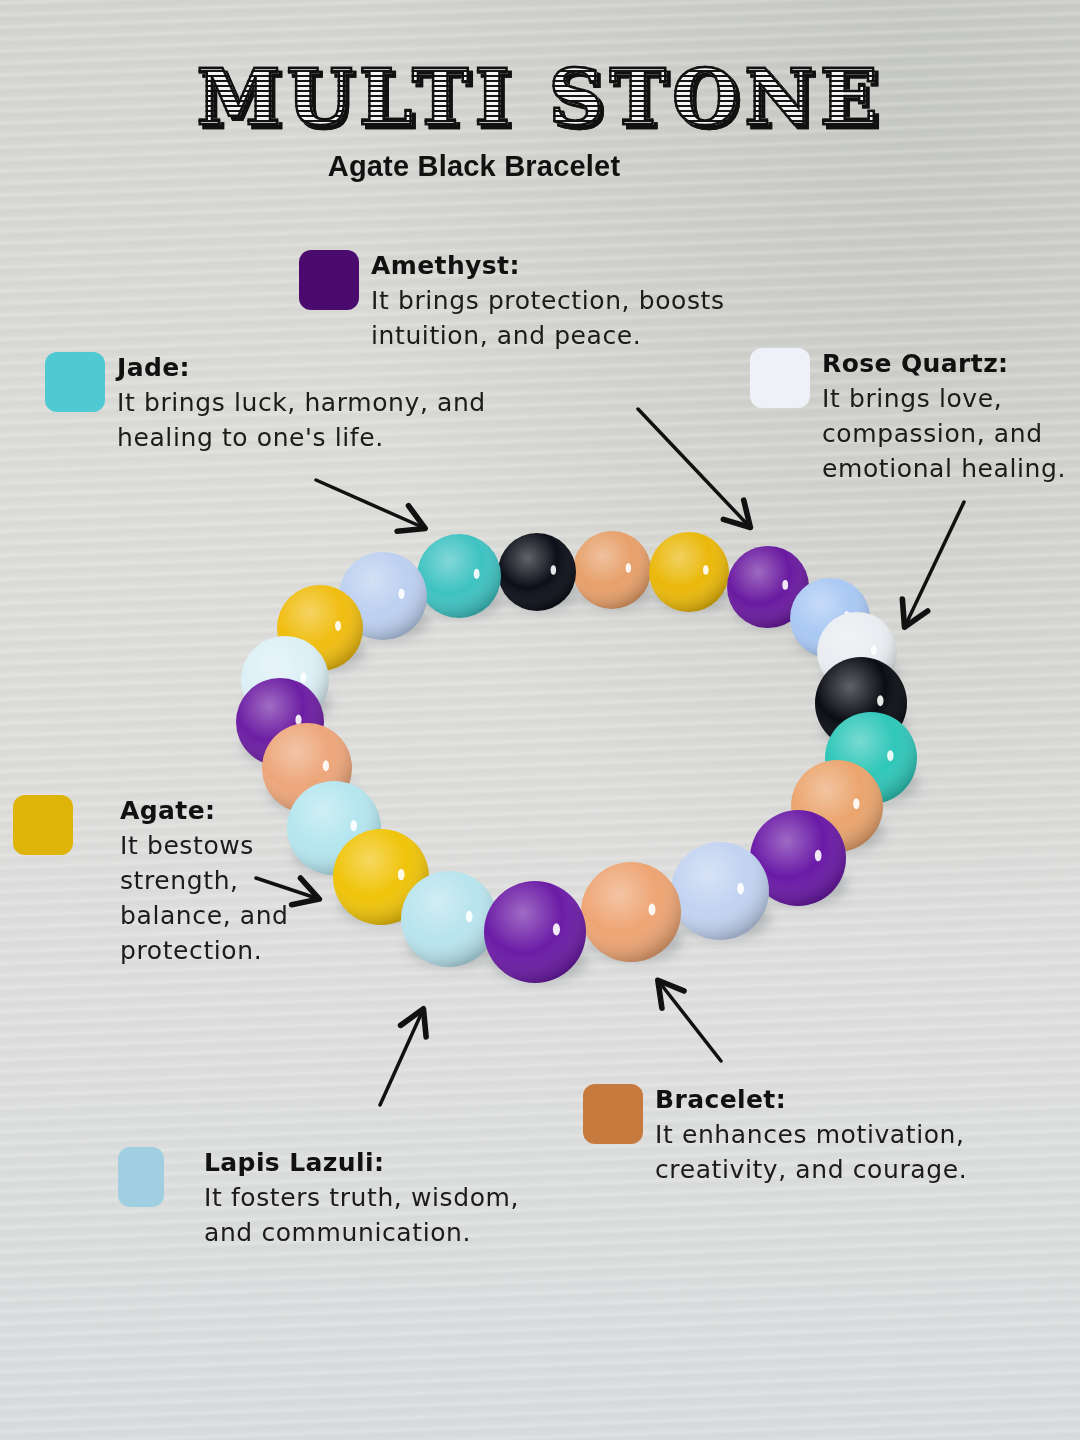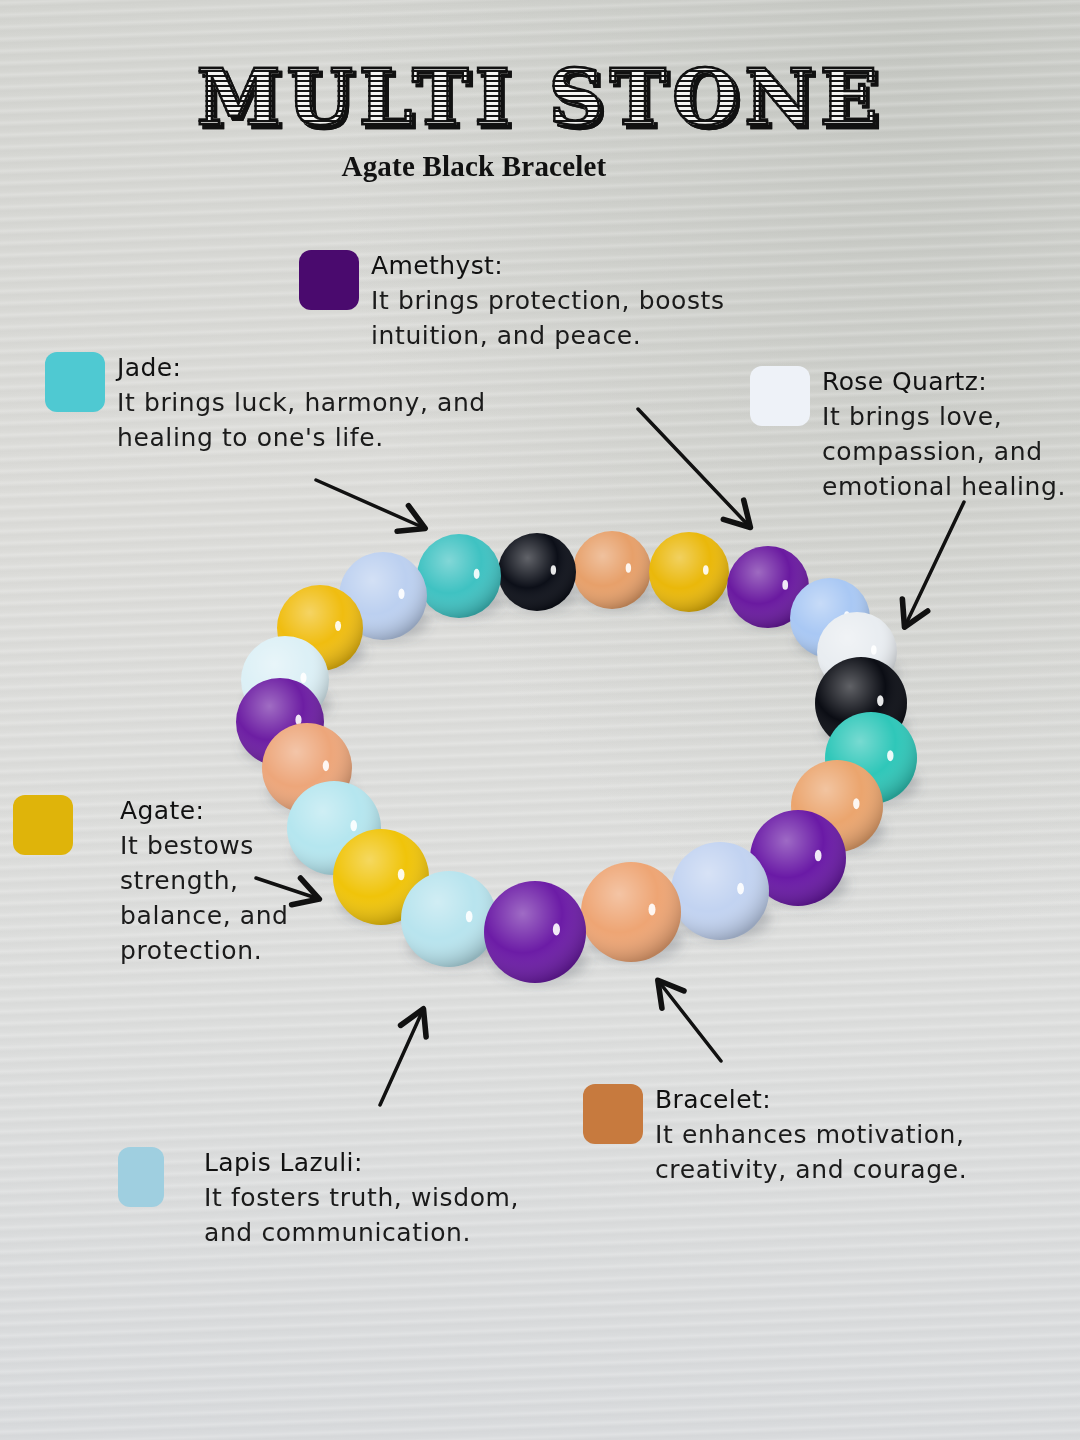--- a/index.html
+++ b/index.html
@@ -18,32 +18,32 @@
     font-family: "DejaVu Serif", "Liberation Serif", serif;
     font-weight: bold; font-size: 76px; letter-spacing: 6px; line-height: 1;
     color: transparent;
     background: repeating-linear-gradient(180deg, #151515 0 2px, #f4f4f2 2px 5px);
     -webkit-background-clip: text; background-clip: text;
     -webkit-text-stroke: 2.5px #111;
     filter: drop-shadow(4px 4px 0 #111);
   }
   .subtitle {
     position: absolute; left: 0; width: 948px; top: 150px; text-align: center;
-    font-family: Liberation Serif, serif; font-weight: bold; font-size: 29px;
+    font-family: Liberation Sans, sans-serif; font-weight: bold; font-size: 29px;
     color: #111; letter-spacing: 0.2px;
   }
   .legend {
     position: absolute; display: flex; align-items: flex-start;
   }
   .swatch {
     width: 60px; height: 60px; border-radius: 12px; flex: 0 0 auto;
     margin-right: 12px; margin-top: 2px;
   }
   .legend .text { font-size: 25px; line-height: 35px; color: #1b1b1b; letter-spacing: 0.6px; }
-  .legend .name { font-weight: normal; color: #111; letter-spacing: 0.4px; }
+  .legend .name { font-weight: bold; color: #111; letter-spacing: 0.4px; }
   .legend .desc { white-space: pre-line; }
   svg.overlay { position: absolute; left: 0; top: 0; }
 </style>
 </head>
 <body>
 
 <div class="title-wrap">
   <div class="title-text">MULTI STONE</div>
 </div>
 <div class="subtitle">Agate Black Bracelet</div>
@@ -219,21 +219,21 @@
 
 <div class="legend" style="left:45px; top:350px;">
   <div class="swatch" style="background: rgb(79, 201, 210);"></div>
   <div class="text">
     <div class="name">Jade:</div>
     <div class="desc">It brings luck, harmony, and
 healing to one's life.</div>
   </div>
 </div>
 
-<div class="legend" style="left:750px; top:364px;justify-content:center;">
+<div class="legend" style="left:750px; top:346px;justify-content:center;">
   <div class="swatch" style="background: rgb(238, 242, 248);"></div>
   <div class="text">
     <div class="name">Rose Quartz:</div>
     <div class="desc">It brings love,
 compassion, and
 emotional healing.</div>
   </div>
 </div>
 
 <div class="legend" style="left:13px; top:793px;gap:35px;">

